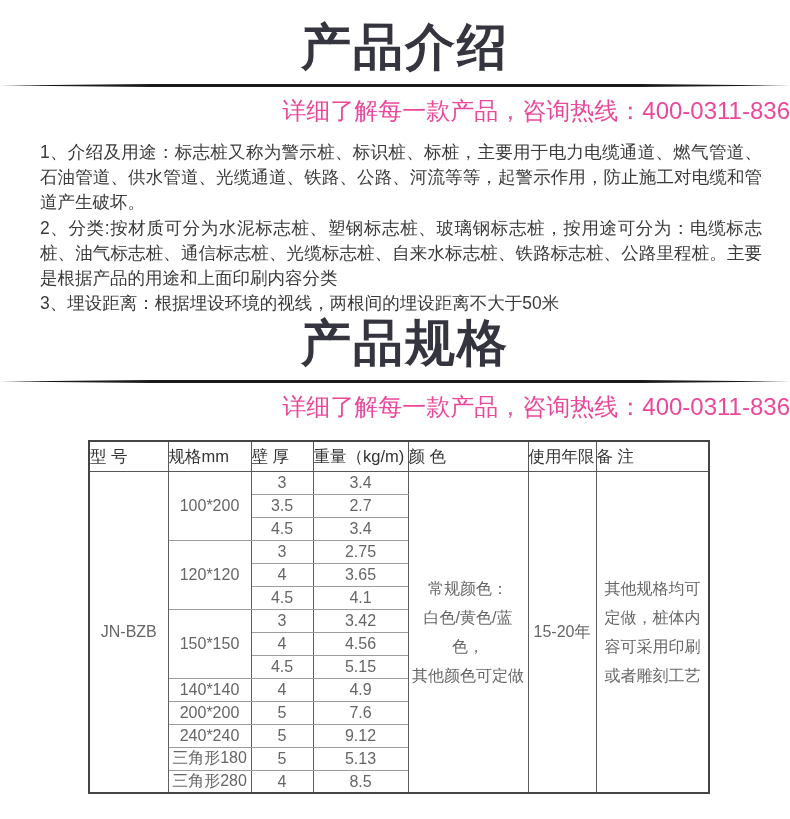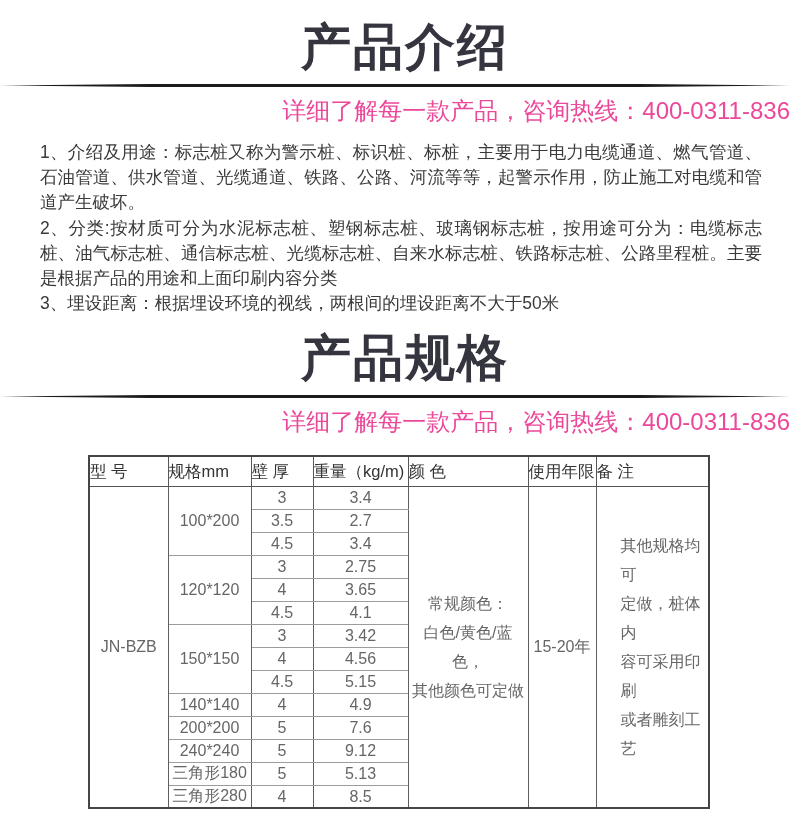--- a/index.html
+++ b/index.html
@@ -14,21 +14,21 @@
   .section-title {
     text-align: center;
     font-size: 50px;
     line-height: 54px;
     font-weight: 900;
     color: #35353f;
     letter-spacing: 2px;
     padding-left: 20px;
   }
   .title-1 { margin-top: 20px; }
-  .title-2 { margin-top: 15px; }
+  .title-2 { }
   .divider { display: block; margin-top: 9px; }
   .subtitle {
     text-align: right;
     font-size: 24px;
     color: #ec4899;
     margin-top: 7px;
   }
   .intro {
     margin: 13px 28px 0 40px;
     font-size: 17.5px;
@@ -65,21 +65,21 @@
   td {
     border-left: 1px solid #5e5e5e;
     border-right: 1px solid #5e5e5e;
     border-top: 1px solid #9c9c9c;
     border-bottom: 1px solid #9c9c9c;
     text-align: center;
     vertical-align: middle;
   }
   td.merged { border-top: none; border-bottom: none; }
   .multiline { white-space: pre-line; line-height: 29px; }
-  td.note-cell { text-align: left; padding-left: 24px; }
+  td.note-cell { text-align: left; padding-left: 8px; }
   td.color-cell { line-height: 29px; }
 </style>
 </head>
 <body>
 
 <div>
   <h1 class="section-title title-1">产品介绍</h1>
   <svg class="divider" width="790" height="5" viewBox="0 0 790 5">
     <path d="M0,2.5 L150,1.1 L640,1.1 L790,2.5 L640,3.9 L150,3.9 Z" fill="#1b1b1b"></path>
   </svg>

